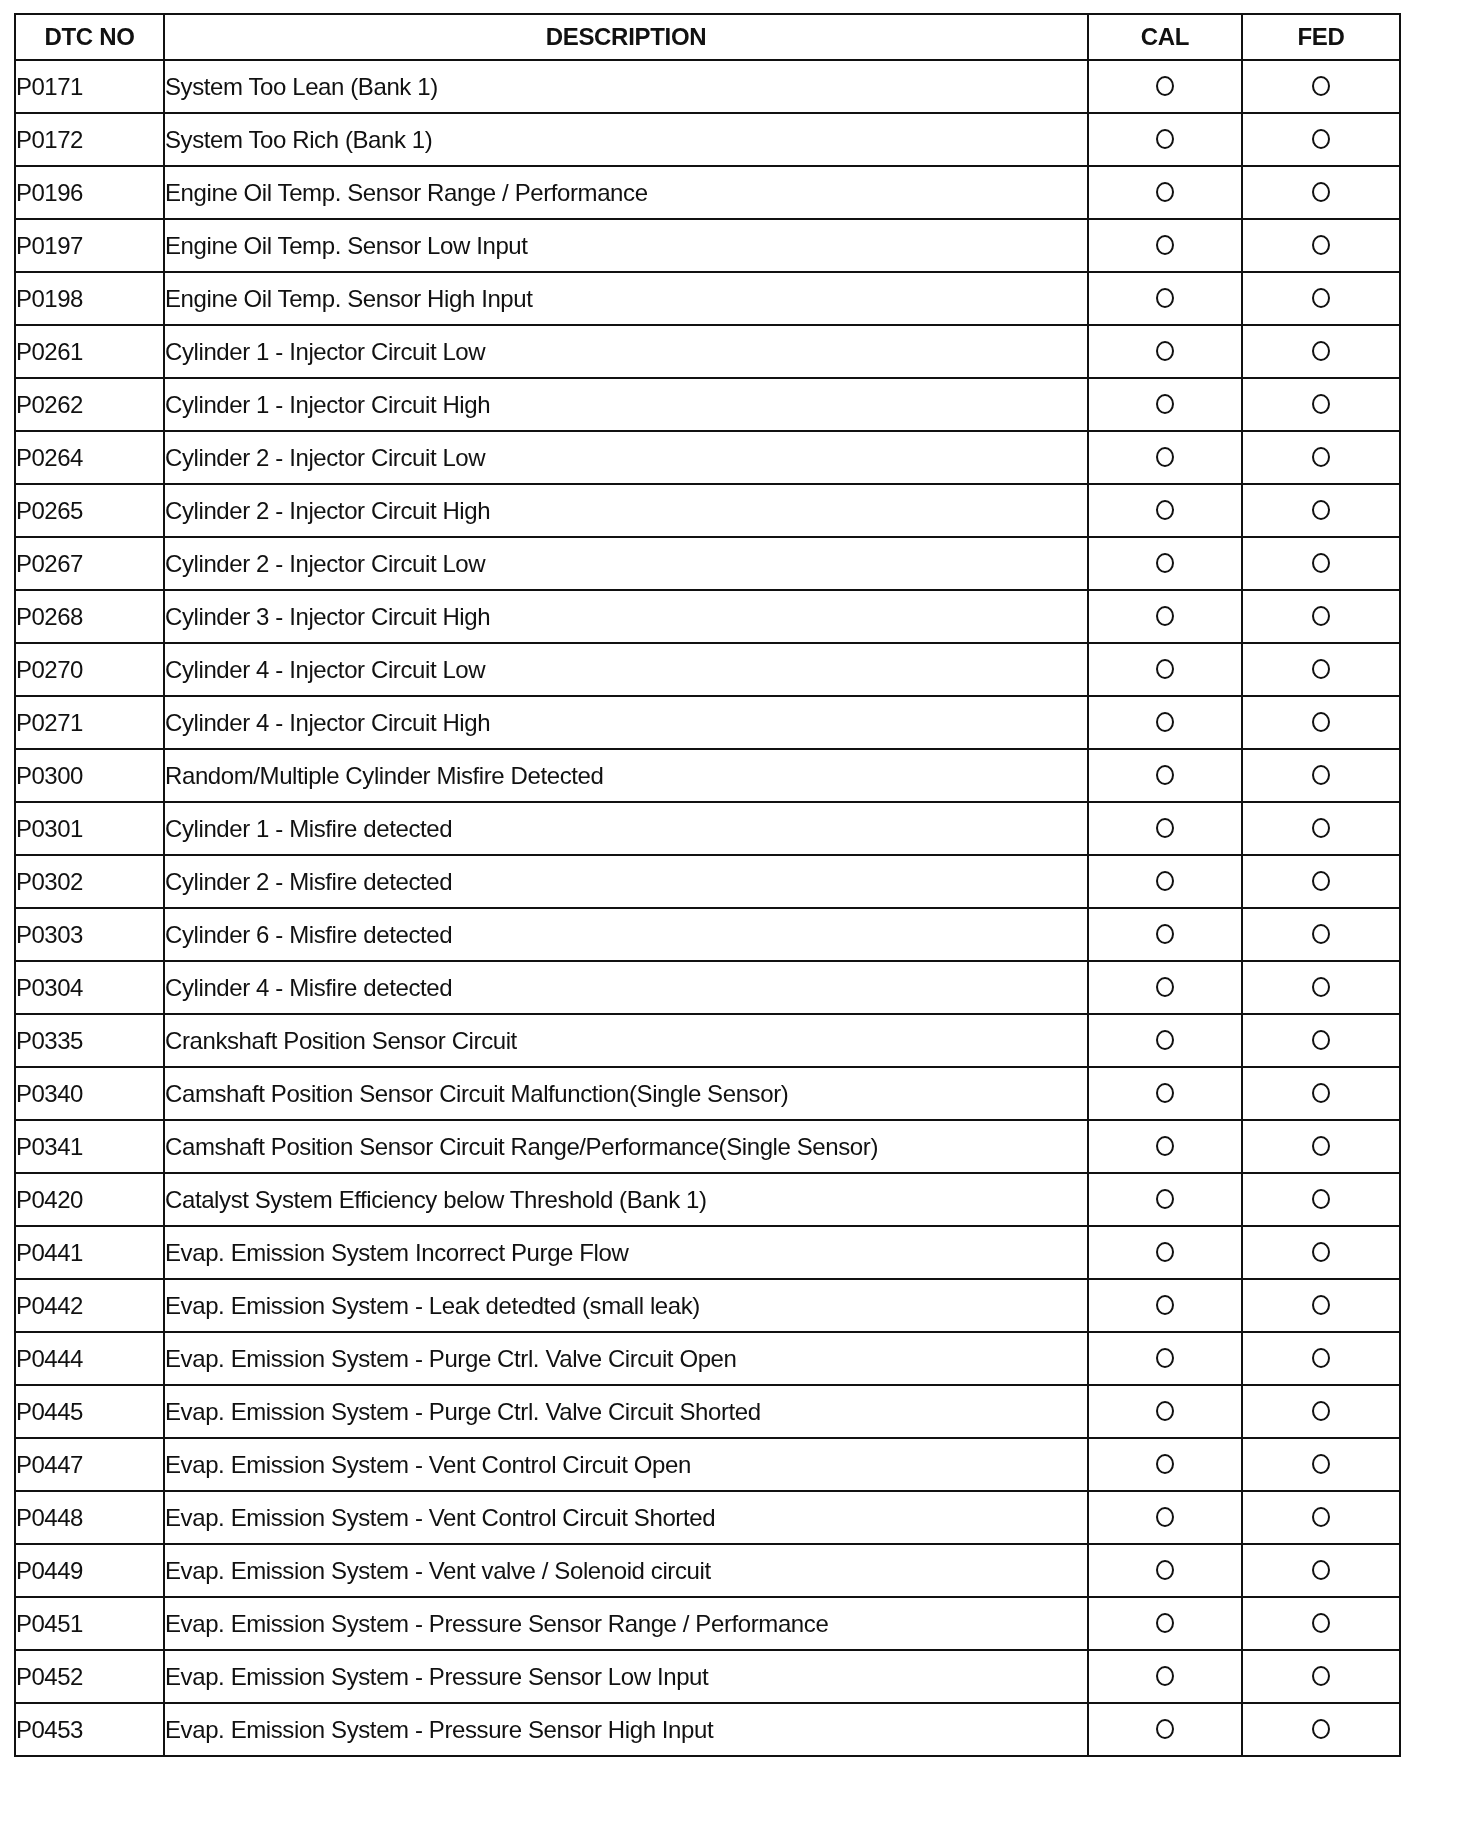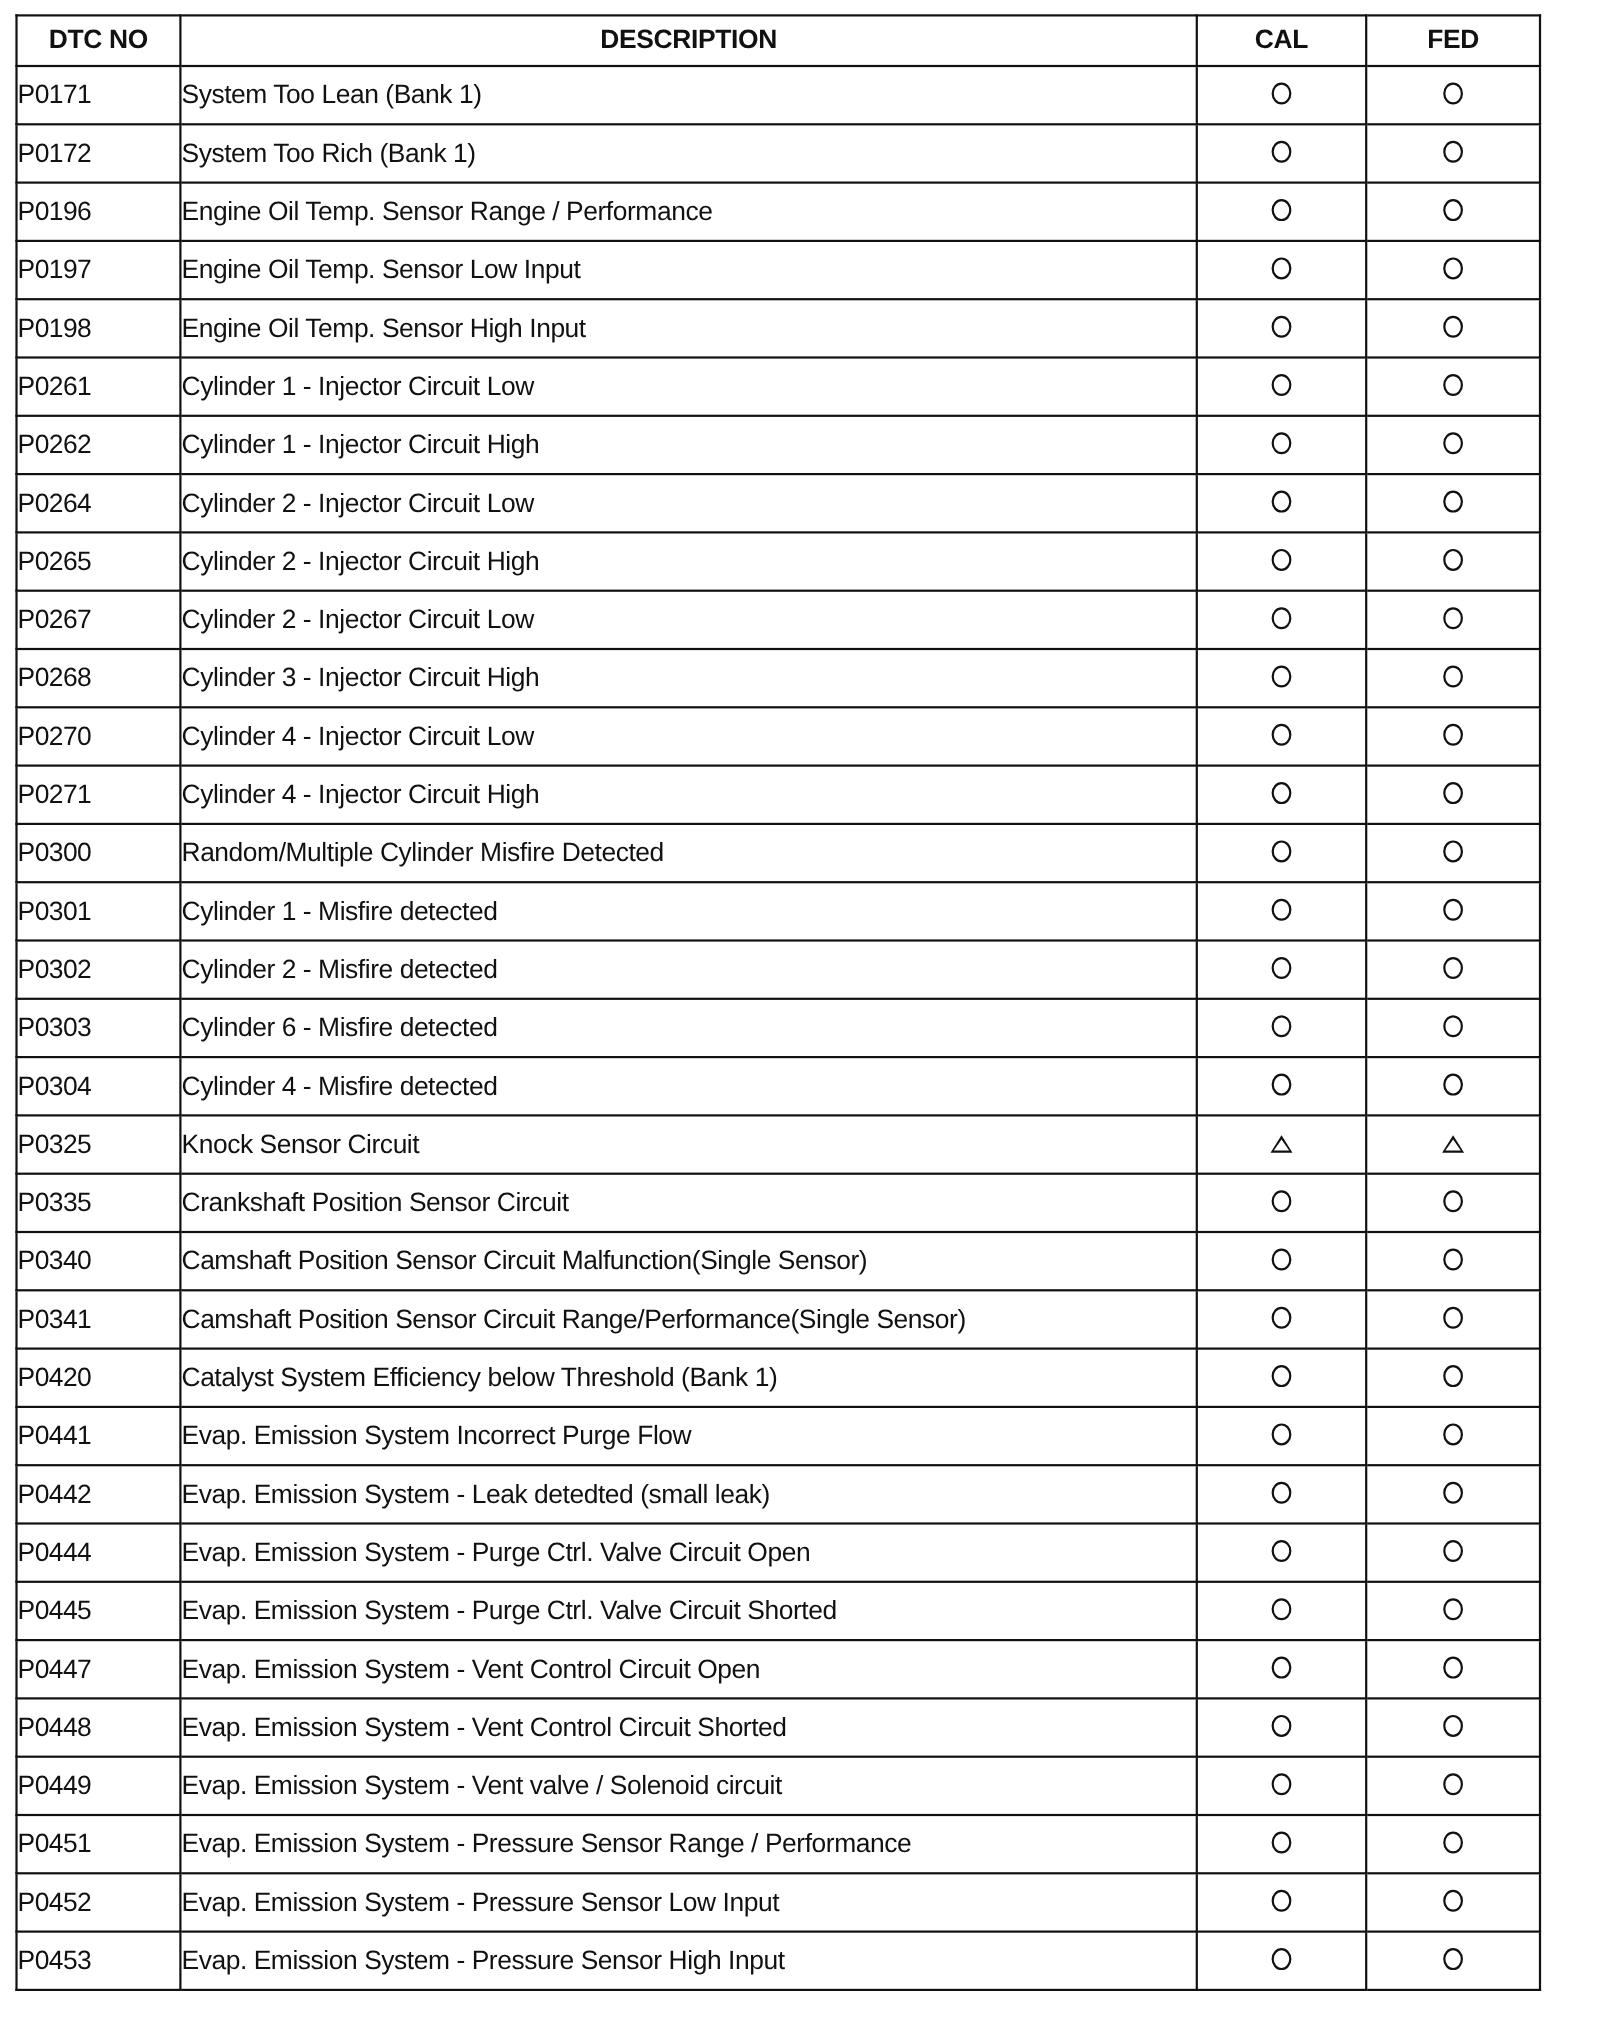--- a/index.html
+++ b/index.html
@@ -149,26 +149,20 @@
     <td class="mark"><span class="sym circle" title="○"></span></td>
     <td class="mark"><span class="sym circle" title="○"></span></td>
   </tr>
       <tr>
     <td class="code">P0304</td>
     <td class="desc">Cylinder 4 - Misfire detected</td>
     <td class="mark"><span class="sym circle" title="○"></span></td>
     <td class="mark"><span class="sym circle" title="○"></span></td>
   </tr>
       <tr>
-    <td class="code">P0325</td>
-    <td class="desc">Knock Sensor Circuit</td>
-    <td class="mark"><span class="sym triangle" title="△"></span></td>
-    <td class="mark"><span class="sym triangle" title="△"></span></td>
-  </tr>
-      <tr>
     <td class="code">P0335</td>
     <td class="desc">Crankshaft Position Sensor Circuit</td>
     <td class="mark"><span class="sym circle" title="○"></span></td>
     <td class="mark"><span class="sym circle" title="○"></span></td>
   </tr>
       <tr>
     <td class="code">P0340</td>
     <td class="desc">Camshaft Position Sensor Circuit Malfunction(Single Sensor)</td>
     <td class="mark"><span class="sym circle" title="○"></span></td>
     <td class="mark"><span class="sym circle" title="○"></span></td>

